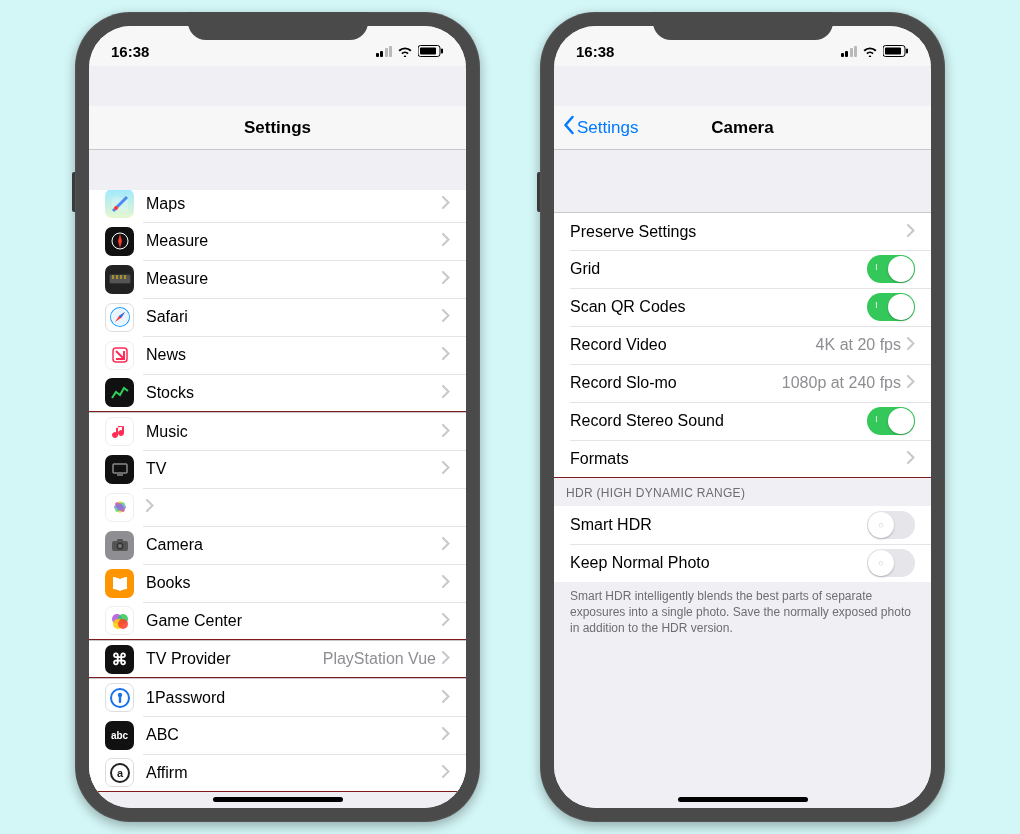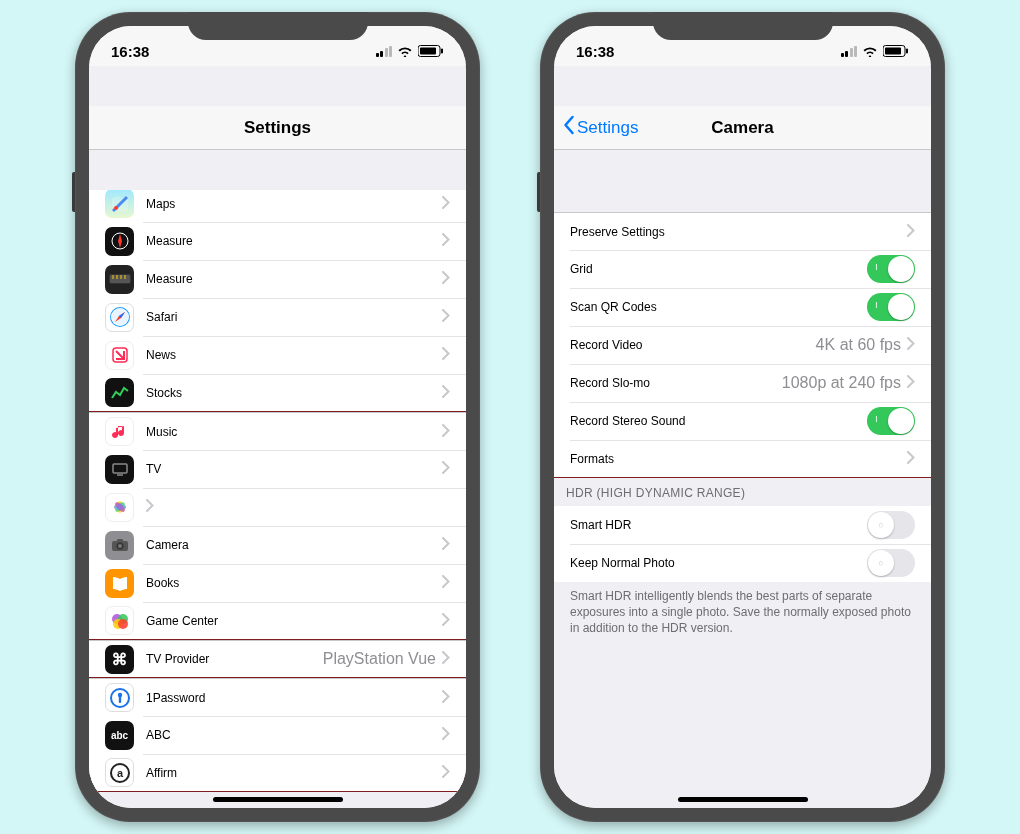--- a/index.html
+++ b/index.html
@@ -116,21 +116,21 @@
   .group.noicon .cell + .cell::before { left:16px; }
   .group > .cell:first-of-type { border-top:1px solid #c8c7cc; }
   .group > .cell:last-of-type { border-bottom:1px solid #7f1d1d; }
 
   .cell .icon {
     width:29px; height:29px; border-radius:7px;
     margin-right:12px; flex:0 0 29px;
     display:flex; align-items:center; justify-content:center;
     color:#fff; font-size:15px;
   }
-  .cell .label { flex:1; font-size:12px; color:#000; }
+  .cell .label { flex:1; font-size:16px; color:#000; }
   .cell .value { font-size:16px; color:#8e8e93; margin-right:6px; }
   .cell .chevron { color:#c7c7cc; }
 
   
   .toggle {
     width:48px; height:28px; border-radius:14px;
     background:#e5e5ea; position:relative; flex:0 0 48px;
   }
   .toggle.on { background:#34c759; }
   .toggle .knob {
@@ -474,21 +474,21 @@
           </div>
           <div class="cell">
             <span class="label">Scan QR Codes</span>
             <span class="toggle on">
               <span class="tick">ı</span>
               <span class="knob"></span>
             </span>
           </div>
           <div class="cell">
             <span class="label">Record Video</span>
-            <span class="value">4K at 60 fps</span>
+            <span class="value">4K at 20 fps</span>
             <span class="chevron"><svg width="8" height="13" viewBox="0 0 8 13">
                 <path d="M1 1l5.5 5.5L1 12" stroke="#c7c7cc" stroke-width="2" fill="none" stroke-linecap="round"></path>
               </svg></span>
           </div>
           <div class="cell">
             <span class="label">Record Slo-mo</span>
             <span class="value">1080p at 240 fps</span>
             <span class="chevron"><svg width="8" height="13" viewBox="0 0 8 13">
                 <path d="M1 1l5.5 5.5L1 12" stroke="#c7c7cc" stroke-width="2" fill="none" stroke-linecap="round"></path>
               </svg></span>

